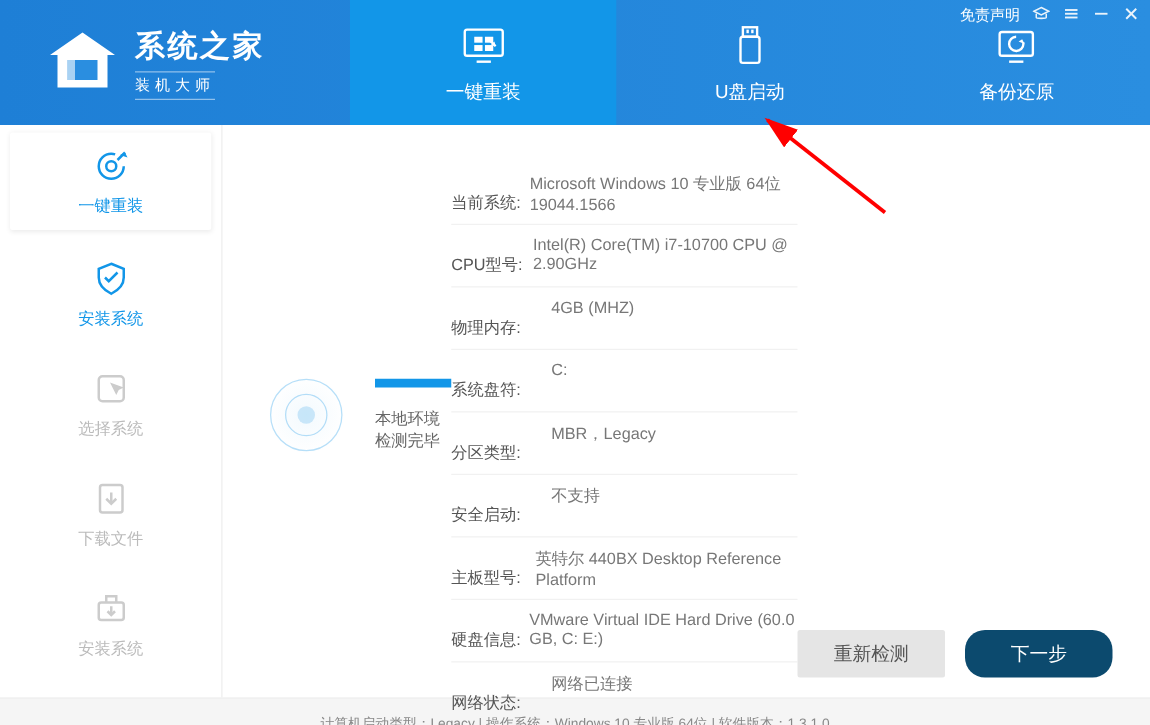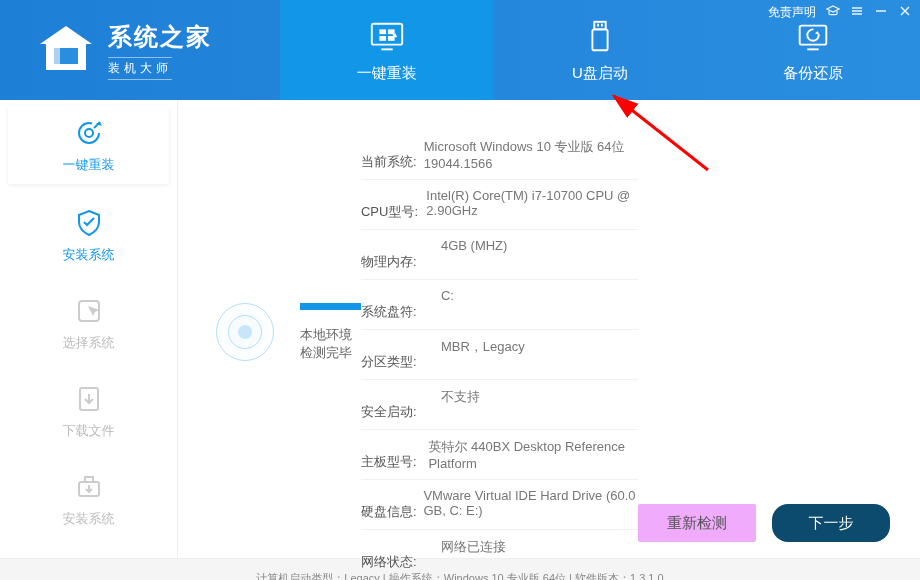--- a/index.html
+++ b/index.html
@@ -133,21 +133,21 @@
   display: flex;
   justify-content: flex-end;
   gap: 16px;
   padding: 8px 0 4px;
 }
 .btn {
   width: 118px; height: 38px;
   display: flex; align-items: center; justify-content: center;
   font-size: 15px; cursor: pointer; border-radius: 2px;
 }
-.btn-secondary { background: #f0abfc; color: #555; }
+.btn-secondary { background: #e5e5e5; color: #555; }
 .btn-primary { background: #0c4a6e; color: #fff; border-radius: 16px; }
 
 .footer {
   height: 40px;
   background: #f5f5f5;
   color: #888;
   font-size: 11px;
   display: flex;
   align-items: center;
   justify-content: center;

